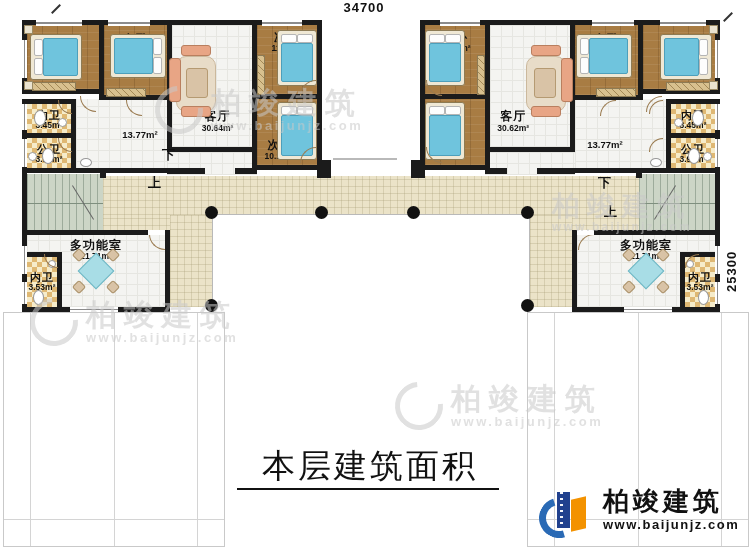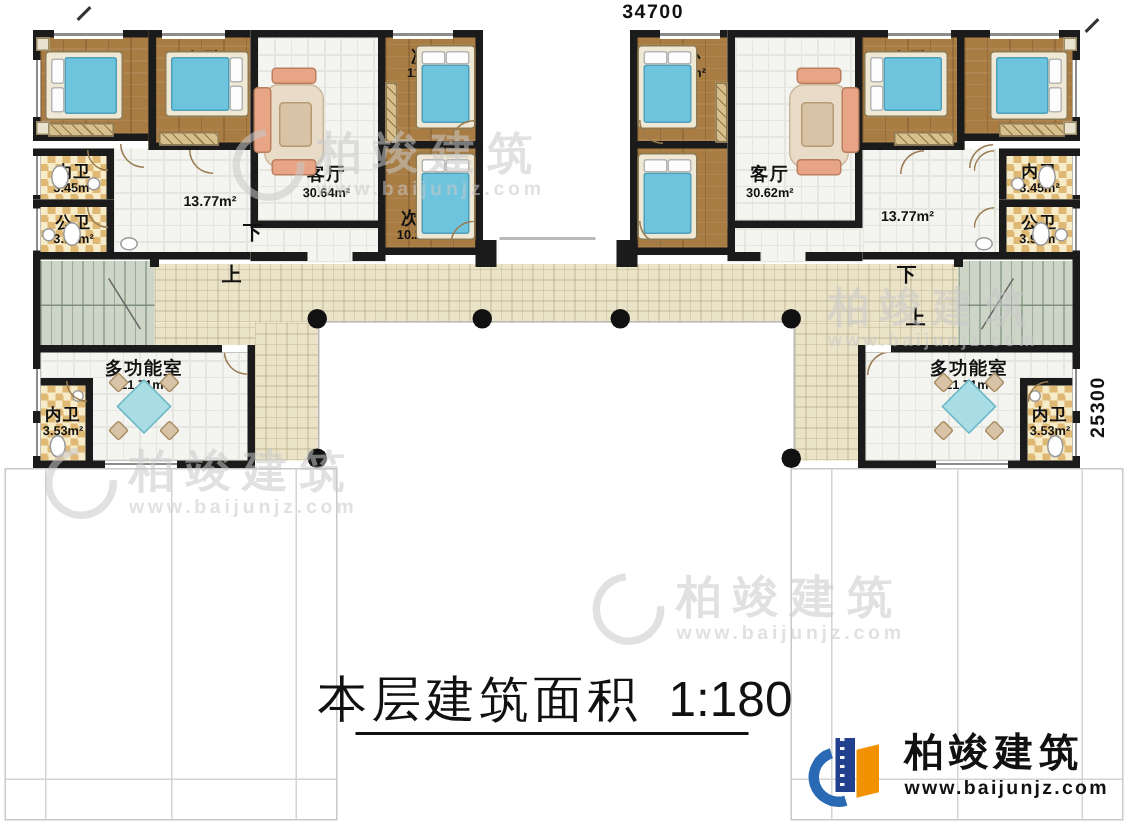--- a/index.html
+++ b/index.html
@@ -400,21 +400,21 @@
   <div class="door" style="left:149px;top:234px"></div>
   <div class="door" style="left:578px;top:234px;transform:rotate(90deg)"></div>
   <div class="door" style="left:44px;top:254px;width:13px;height:13px"></div>
   <div class="door" style="left:685px;top:254px;width:13px;height:13px;transform:rotate(90deg)"></div>
 
   <div class="updown" style="left:162px;top:146px">下</div>
   <div class="updown" style="left:148px;top:174px">上</div>
   <div class="updown" style="left:598px;top:174px">下</div>
   <div class="updown" style="left:604px;top:203px">上</div>
 
-  <div class="dim" style="left:316px;top:0;width:140px;text-align:right">34700</div>
+  <div class="dim" style="left:294px;top:0;width:140px;text-align:center">34700</div>
   <div class="dim dim-v" style="left:724px;top:222px;height:70px">25300</div>
   <div class="tick" style="left:50px;top:8px"></div>
   <div class="tick" style="left:722px;top:16px"></div>
 
   <div class="wm" style="left:155px;top:86px">
     <div class="wmg"></div>
     <div>
       <div class="wmt">柏竣建筑</div>
       <div class="wmu">www.baijunjz.com</div>
     </div>
@@ -435,21 +435,20 @@
   </div>
   <div class="wm" style="left:552px;top:192px;transform:scale(.92);transform-origin:left top">
     <div>
       <div class="wmt">柏竣建筑</div>
       <div class="wmu">www.baijunjz.com</div>
     </div>
   </div>
 
   <div class="titlerow">
     <span class="t1">本层建筑面积</span>
-    <span class="t2">1:180</span>
   </div>
   <div class="underline"></div>
 
   <div class="logo">
     <div class="lg">
       <div class="arc"></div>
       <div class="navy"></div>
       <div class="orng"></div>
     </div>
     <div class="lgt">

